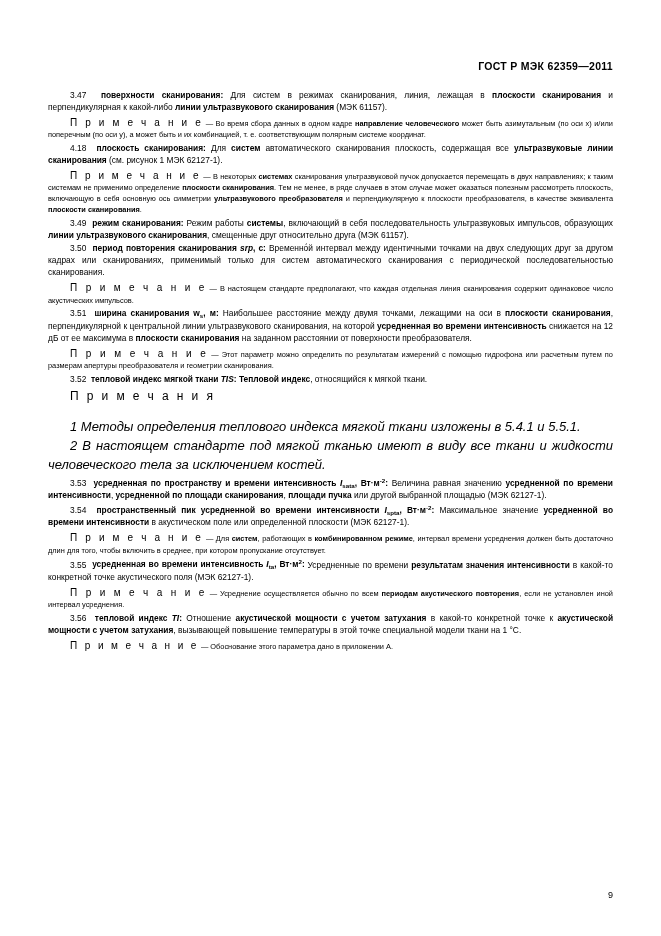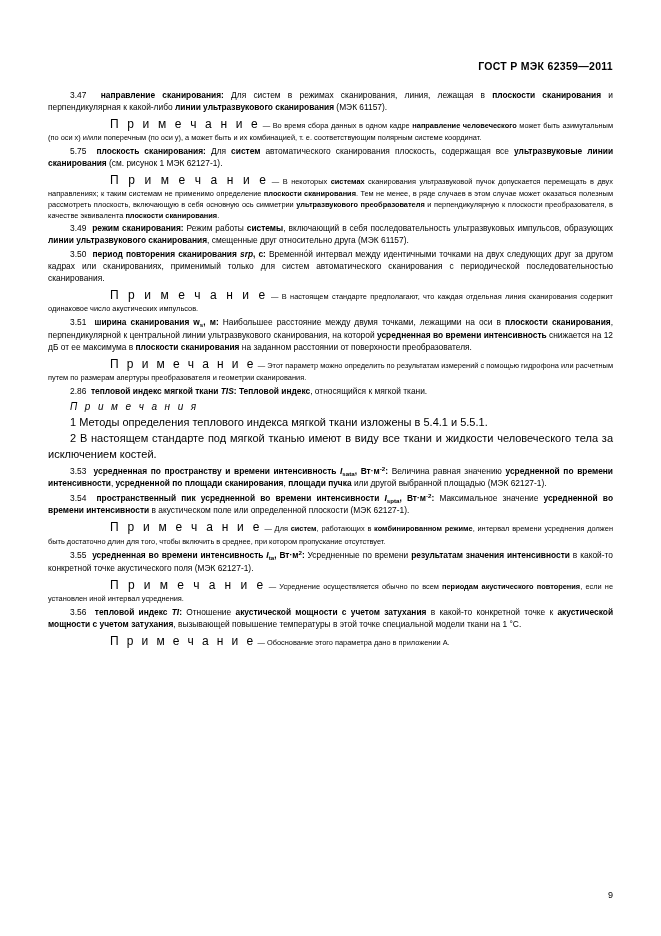--- a/index.html
+++ b/index.html
@@ -36,49 +36,48 @@
   }
   p {
     margin: 0 0 1px 0;
   }
   .clause {
     text-indent: 22px;
     margin-bottom: 2px;
   }
   .note-label {
     letter-spacing: 2.4px;
-    font-size: 12px;
-    margin-left: 40px;
+    font-size: 10px;
   }
   .note {
     font-size: 7.4px;
     line-height: 1.45;
     text-align: justify;
     text-indent: 22px;
     margin-bottom: 2px;
   }
   .note-block {
     font-size: 7.4px;
     line-height: 1.45;
     text-align: justify;
     margin-bottom: 2px;
   }
   .note-head {
     text-indent: 22px;
     letter-spacing: 2.4px;
-    font-size: 10px;
-    margin-bottom: 1px;
+    font-size: 12px;
+    margin-bottom: 13px;
+  }
+  .note-item {
+    text-indent: 22px;
+    font-size: 13px;
+    line-height: 1.45;
+    text-align: justify;
+    margin-bottom: 0;
     font-style: italic;
-  }
-  .note-item {
-    text-indent: 22px;
-    font-size: 11px;
-    line-height: 1.45;
-    text-align: justify;
-    margin-bottom: 0;
   }
   b { font-weight: bold; }
   i { font-style: italic; }
   .sub {
     font-size: 6.2px;
     vertical-align: -0.28em;
     font-weight: bold;
   }
   .sup {
     font-size: 6.2px;
@@ -95,30 +94,30 @@
 <body>
 
 <div class="page">
 
   <div class="header">ГОСТ Р МЭК 62359—2011</div>
 
   <div class="body-text">
 
     <p class="clause">
       <span>3.47</span>
-      <b>&nbsp;<span>направление сканирования:</span></b>
+      <b>&nbsp;<span>поверхности сканирования:</span></b>
       <span>Для систем в режимах сканирования, линия, лежащая в <b>плоскости сканирования</b> и перпендикулярная к какой-либо <b>линии ультразвукового сканирования</b> (МЭК 61157).</span>
     </p>
     <p class="note">
       <span class="note-label">П р и м е ч а н и е</span>
       <span>— Во время сбора данных в одном кадре <b>направление человеческого</b> может быть азимутальным (по оси x) и/или поперечным (по оси y), а может быть и их комбинацией, т. е. соответствующим полярным системе координат.</span>
     </p>
 
     <p class="clause">
-      <span>5.75</span>
+      <span>4.18</span>
       <b>&nbsp;<span>плоскость сканирования:</span></b>
       <span>Для <b>систем</b> автоматического сканирования плоскость, содержащая все <b>ультразвуковые линии сканирования</b> (см. рисунок 1 МЭК 62127-1).</span>
     </p>
     <p class="note">
       <span class="note-label">П р и м е ч а н и е</span>
       <span>— В некоторых <b>системах</b> сканирования ультразвуковой пучок допускается перемещать в двух направлениях; к таким системам не применимо определение <b>плоскости сканирования</b>. Тем не менее, в ряде случаев в этом случае может оказаться полезным рассмотреть плоскость, включающую в себя основную ось симметрии <b>ультразвукового преобразователя</b> и перпендикулярную к плоскости преобразователя, в качестве эквивалента <b>плоскости сканирования</b>.</span>
     </p>
 
     <p class="clause">
       <span>3.49</span>
@@ -140,21 +139,21 @@
       <span>3.51</span>
       <b>&nbsp;<span>ширина сканирования <b>w<span class="sub">s</span></b>, м:</span></b>
       <span>Наибольшее расстояние между двумя точками, лежащими на оси в <b>плоскости сканирования</b>, перпендикулярной к центральной линии ультразвукового сканирования, на которой <b>усредненная во времени интенсивность</b> снижается на 12 дБ от ее максимума в <b>плоскости сканирования</b> на заданном расстоянии от поверхности преобразователя.</span>
     </p>
     <p class="note">
       <span class="note-label">П р и м е ч а н и е</span>
       <span>— Этот параметр можно определить по результатам измерений с помощью гидрофона или расчетным путем по размерам апертуры преобразователя и геометрии сканирования.</span>
     </p>
 
     <p class="clause">
-      <span>2.86</span>
+      <span>3.52</span>
       <b>&nbsp;<span>тепловой индекс мягкой ткани <i>TIS</i>:</span></b>
       <span><b>Тепловой индекс</b>, относящийся к мягкой ткани.</span>
     </p>
     <div class="note-block">
       <p class="note-head">П р и м е ч а н и я</p>
       <p class="note-item">1 Методы определения теплового индекса мягкой ткани изложены в 5.4.1 и 5.5.1.</p>
       <p class="note-item">2 В настоящем стандарте под мягкой тканью имеют в виду все ткани и жидкости человеческого тела за исключением костей.</p>
     </div>
 
     <p class="clause">

